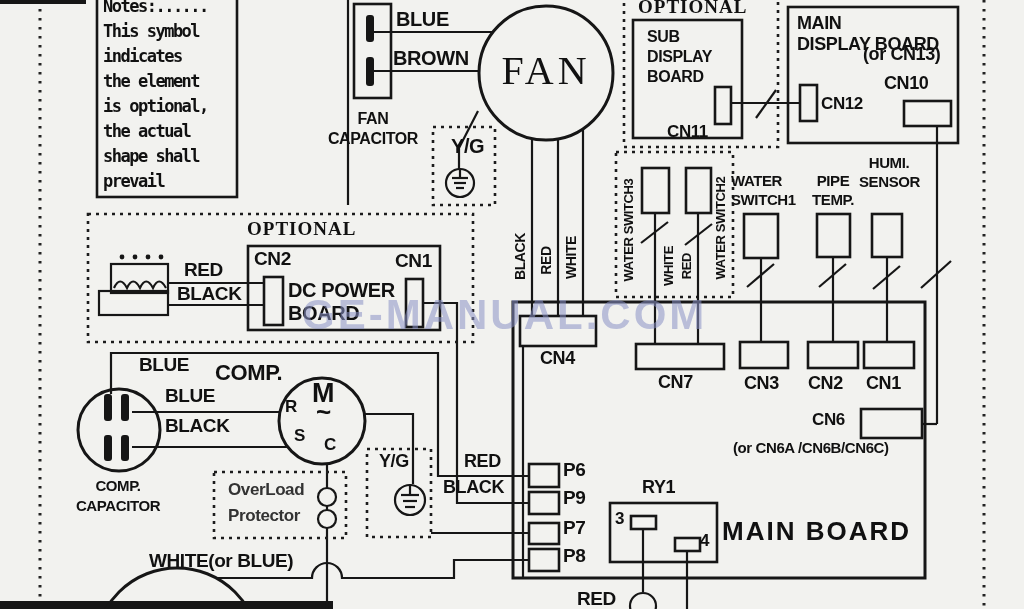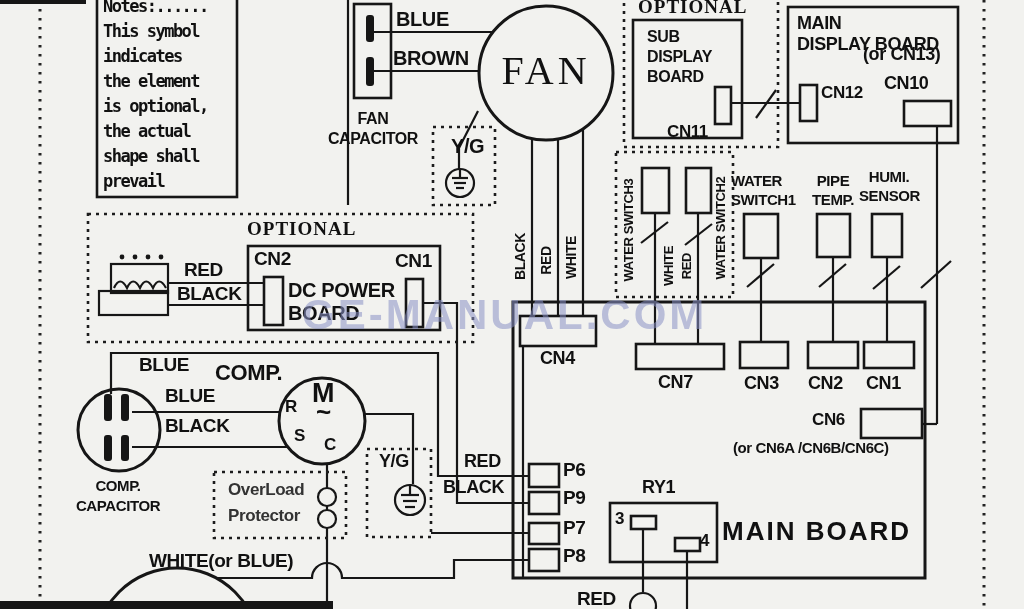--- a/index.html
+++ b/index.html
@@ -211,36 +211,36 @@
 <div class="lbl" style="left:393px;top:48px;font-size:20px;">BROWN</div>
 <div class="lbl ctr" style="left:323px;top:109px;width:100px;font-size:16px;line-height:20px;">FAN
 CAPACITOR</div>
 <div class="lbl" style="left:451px;top:136px;font-size:20px;">Y/G</div>
 
 <div class="lbl serif" style="left:638px;top:-3px;font-size:19px;">OPTIONAL</div>
 <div class="lbl" style="left:647px;top:27px;font-size:16px;line-height:20px;">SUB
 DISPLAY
 BOARD</div>
 <div class="lbl" style="left:667px;top:95px;font-size:17px;margin-top:28px;">CN11</div>
-<div class="lbl" style="left:821px;top:84px;font-size:17px;">CN12</div>
+<div class="lbl" style="left:821px;top:95px;font-size:17px;">CN12</div>
 
 <div class="lbl" style="left:797px;top:13px;font-size:18px;line-height:21px;">MAIN
 DISPLAY BOARD</div>
 <div class="lbl" style="left:863px;top:45px;font-size:18px;">(or CN13)</div>
 <div class="lbl" style="left:884px;top:74px;font-size:18px;">CN10</div>
 
 <div class="lbl vert" style="left:569px;top:223px;width:120px;font-size:13px;">WATER SWITCH3</div>
 <div class="lbl vert" style="left:661px;top:221px;width:120px;font-size:13px;">WATER SWITCH2</div>
 <div class="lbl vert" style="left:634px;top:259px;width:70px;font-size:13px;">WHITE</div>
 <div class="lbl vert" style="left:652px;top:259px;width:70px;font-size:13px;">RED</div>
 <div class="lbl" style="left:731px;top:171px;font-size:15px;line-height:19px;">WATER
 SWITCH1</div>
 <div class="lbl ctr" style="left:806px;top:171px;width:54px;font-size:15px;line-height:19px;">PIPE
 TEMP.</div>
-<div class="lbl ctr" style="left:859px;top:167px;width:60px;font-size:15px;line-height:19px;">HUMI.
+<div class="lbl ctr" style="left:859px;top:153px;width:60px;font-size:15px;line-height:19px;">HUMI.
 SENSOR</div>
 <div class="lbl" style="left:658px;top:373px;font-size:18px;">CN7</div>
 <div class="lbl" style="left:744px;top:374px;font-size:18px;">CN3</div>
 <div class="lbl" style="left:808px;top:374px;font-size:18px;">CN2</div>
 <div class="lbl" style="left:866px;top:374px;font-size:18px;">CN1</div>
 
 <div class="lbl" style="left:812px;top:411px;font-size:17px;">CN6</div>
 <div class="lbl" style="left:733px;top:440px;font-size:15px;">(or CN6A /CN6B/CN6C)</div>
 <div class="lbl" style="left:722px;top:517px;font-size:26px;letter-spacing:2px;">MAIN BOARD</div>
 <div class="lbl" style="left:642px;top:478px;font-size:18px;">RY1</div>

